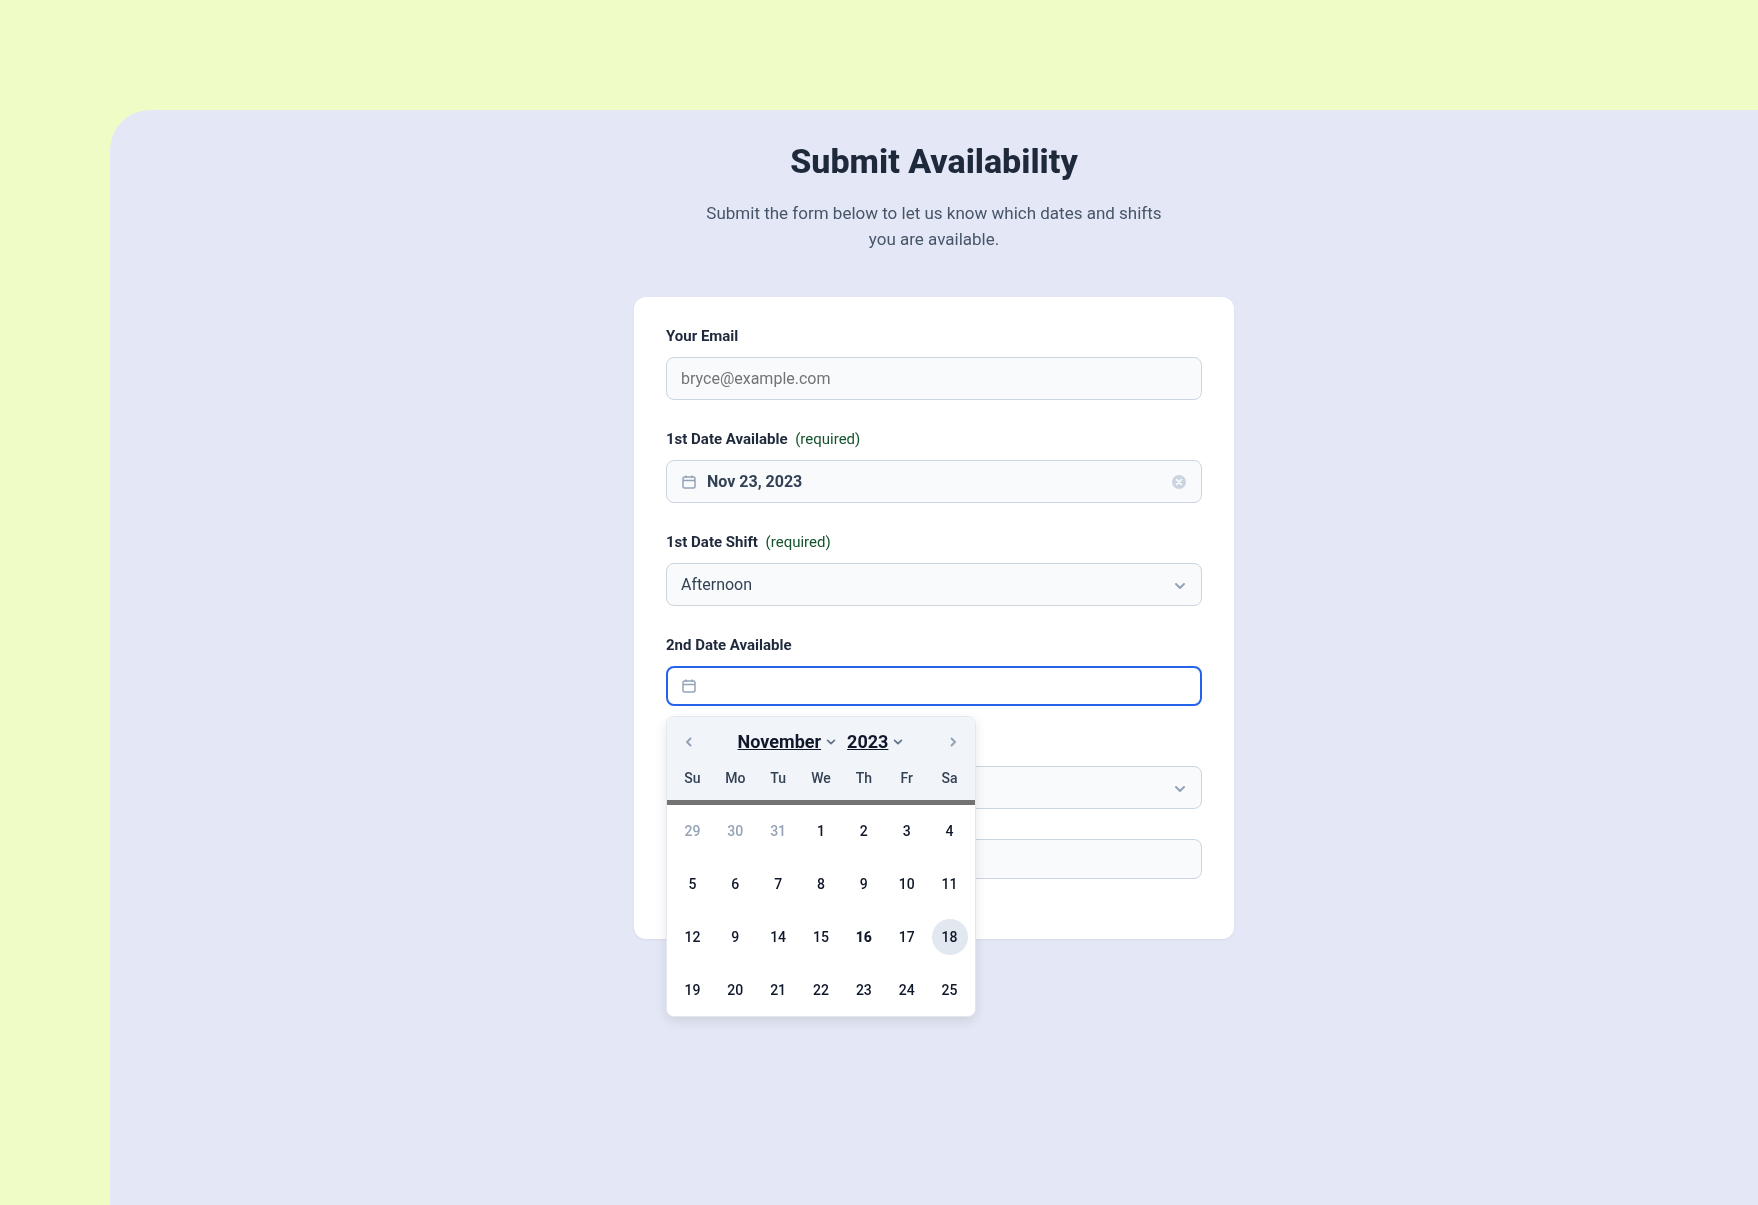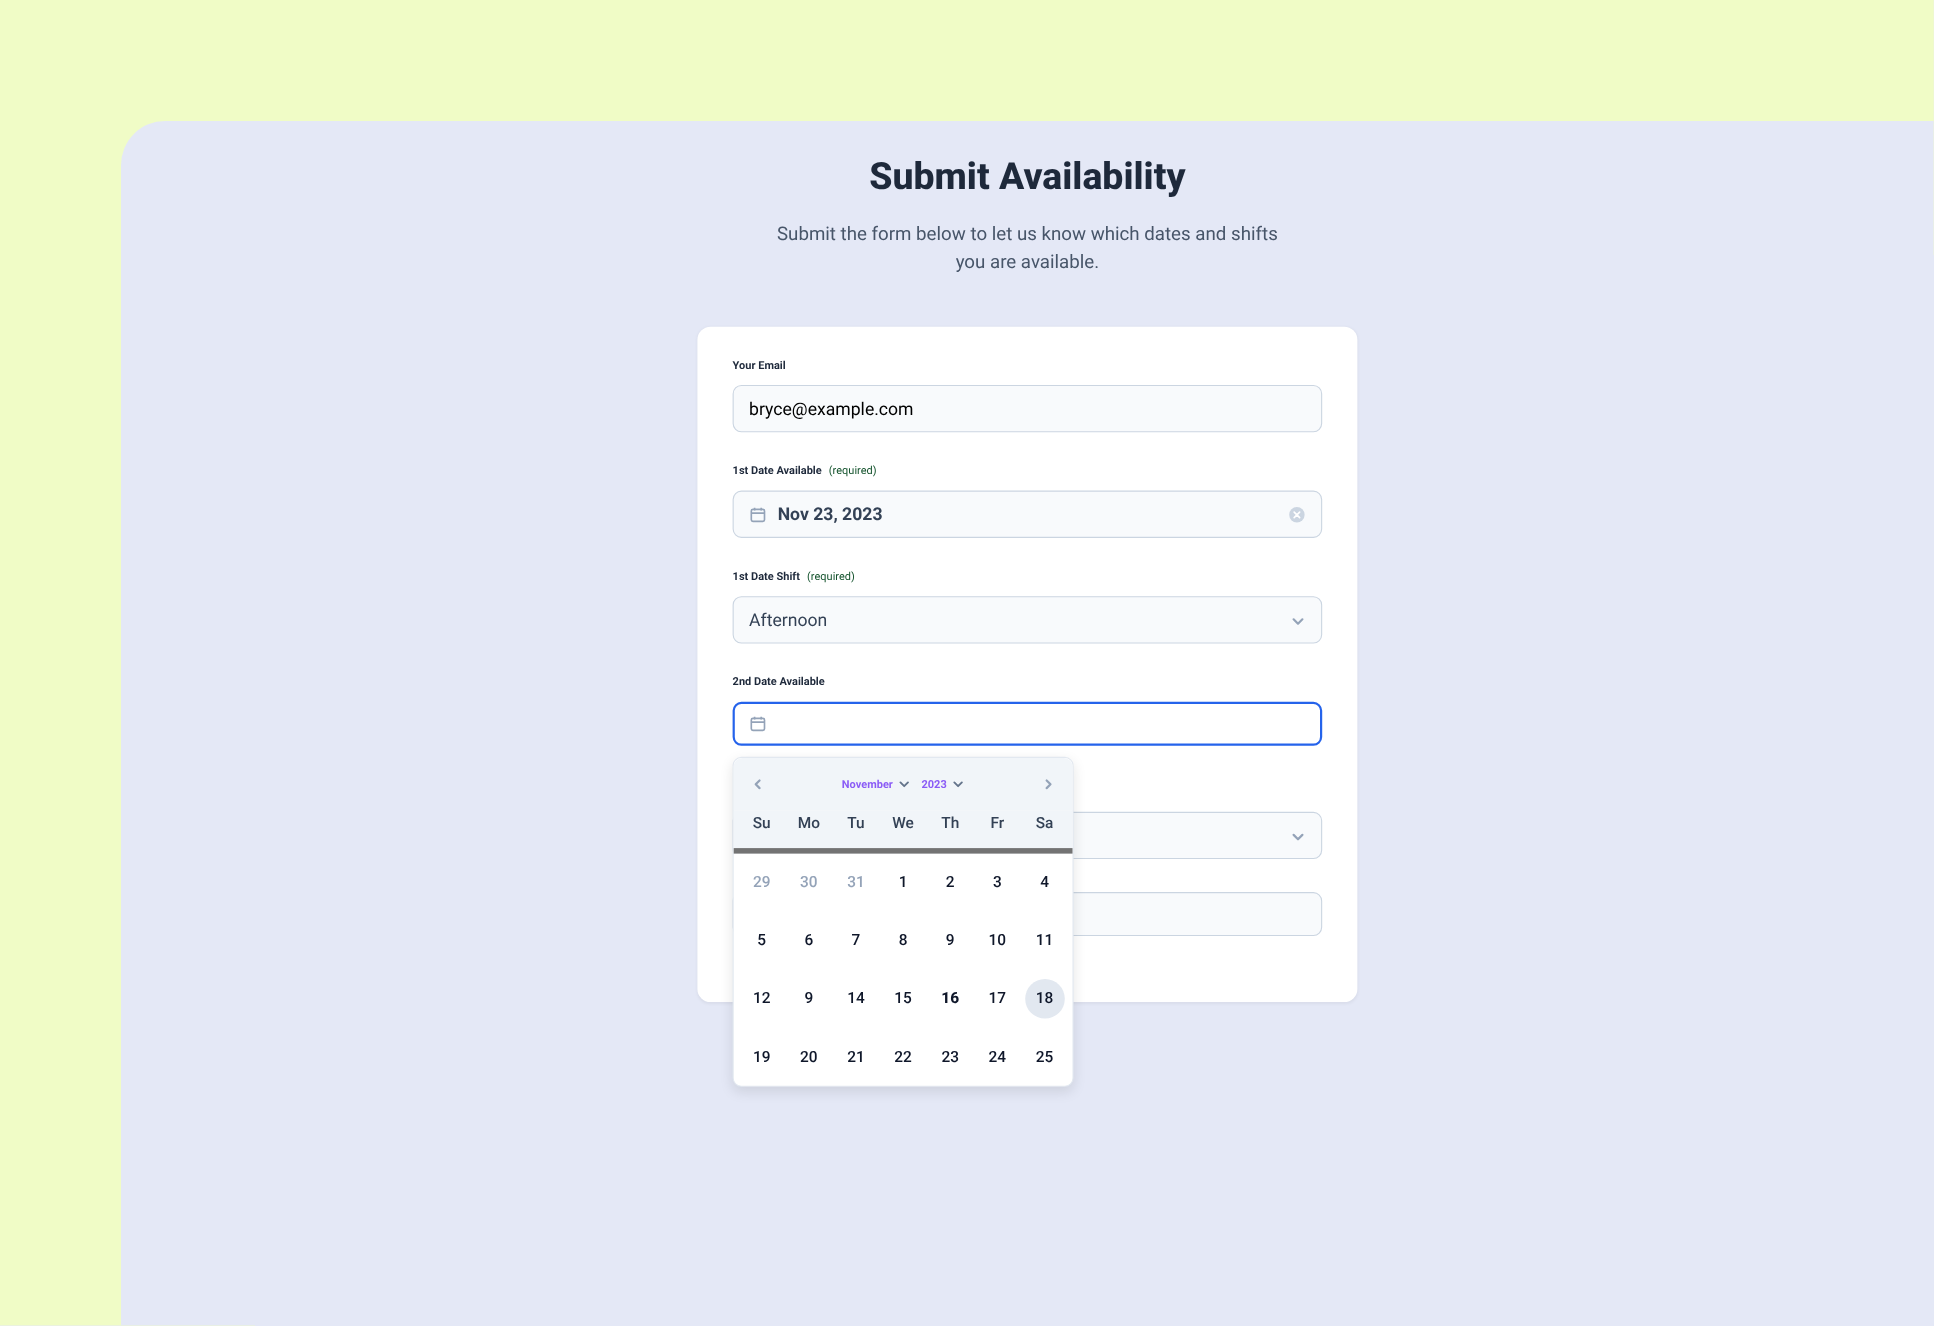--- a/index.html
+++ b/index.html
@@ -52,40 +52,40 @@
       text-align: left;
       box-shadow: 0 1px 3px rgba(0,0,0,0.05);
     }
     
     .form-group {
       margin-bottom: 30px;
     }
     
     .form-label {
       display: block;
-      font-size: 10px;
+      font-size: 15px;
       font-weight: 700;
       color: #1e293b;
       margin-bottom: 12px;
     }
     
     .form-label-hint {
       font-weight: 400;
       color: #14532d;
       margin-left: 4px;
     }
     
     .text-input {
       width: 100%;
       padding: 11px 14px;
       font-size: 16px;
       border: 1px solid #cbd5e1;
       border-radius: 8px;
       background-color: #f8fafc;
-      color: #000000;
+      color: #737373;
       font-family: inherit;
     }
     
     .date-input-wrapper {
       position: relative;
       display: flex;
       align-items: center;
       width: 100%;
       border: 1px solid #cbd5e1;
       border-radius: 8px;
@@ -180,24 +180,25 @@
       display: flex;
       align-items: center;
       gap: 10px;
     }
     
     .calendar-month-select,
     .calendar-year-select {
       display: flex;
       align-items: center;
       gap: 4px;
-      font-size: 10px;
+      font-size: 18px;
       font-weight: 700;
-      color: #8b5cf6;
+      color: #0f172a;
       cursor: pointer;
+      text-decoration: underline;
     }
     
     .calendar-weekdays {
       display: grid;
       grid-template-columns: repeat(7, 1fr);
       background-color: #f1f5f9;
       padding: 0 4px 10px;
       border-bottom: 5px solid #737373;
     }
     

